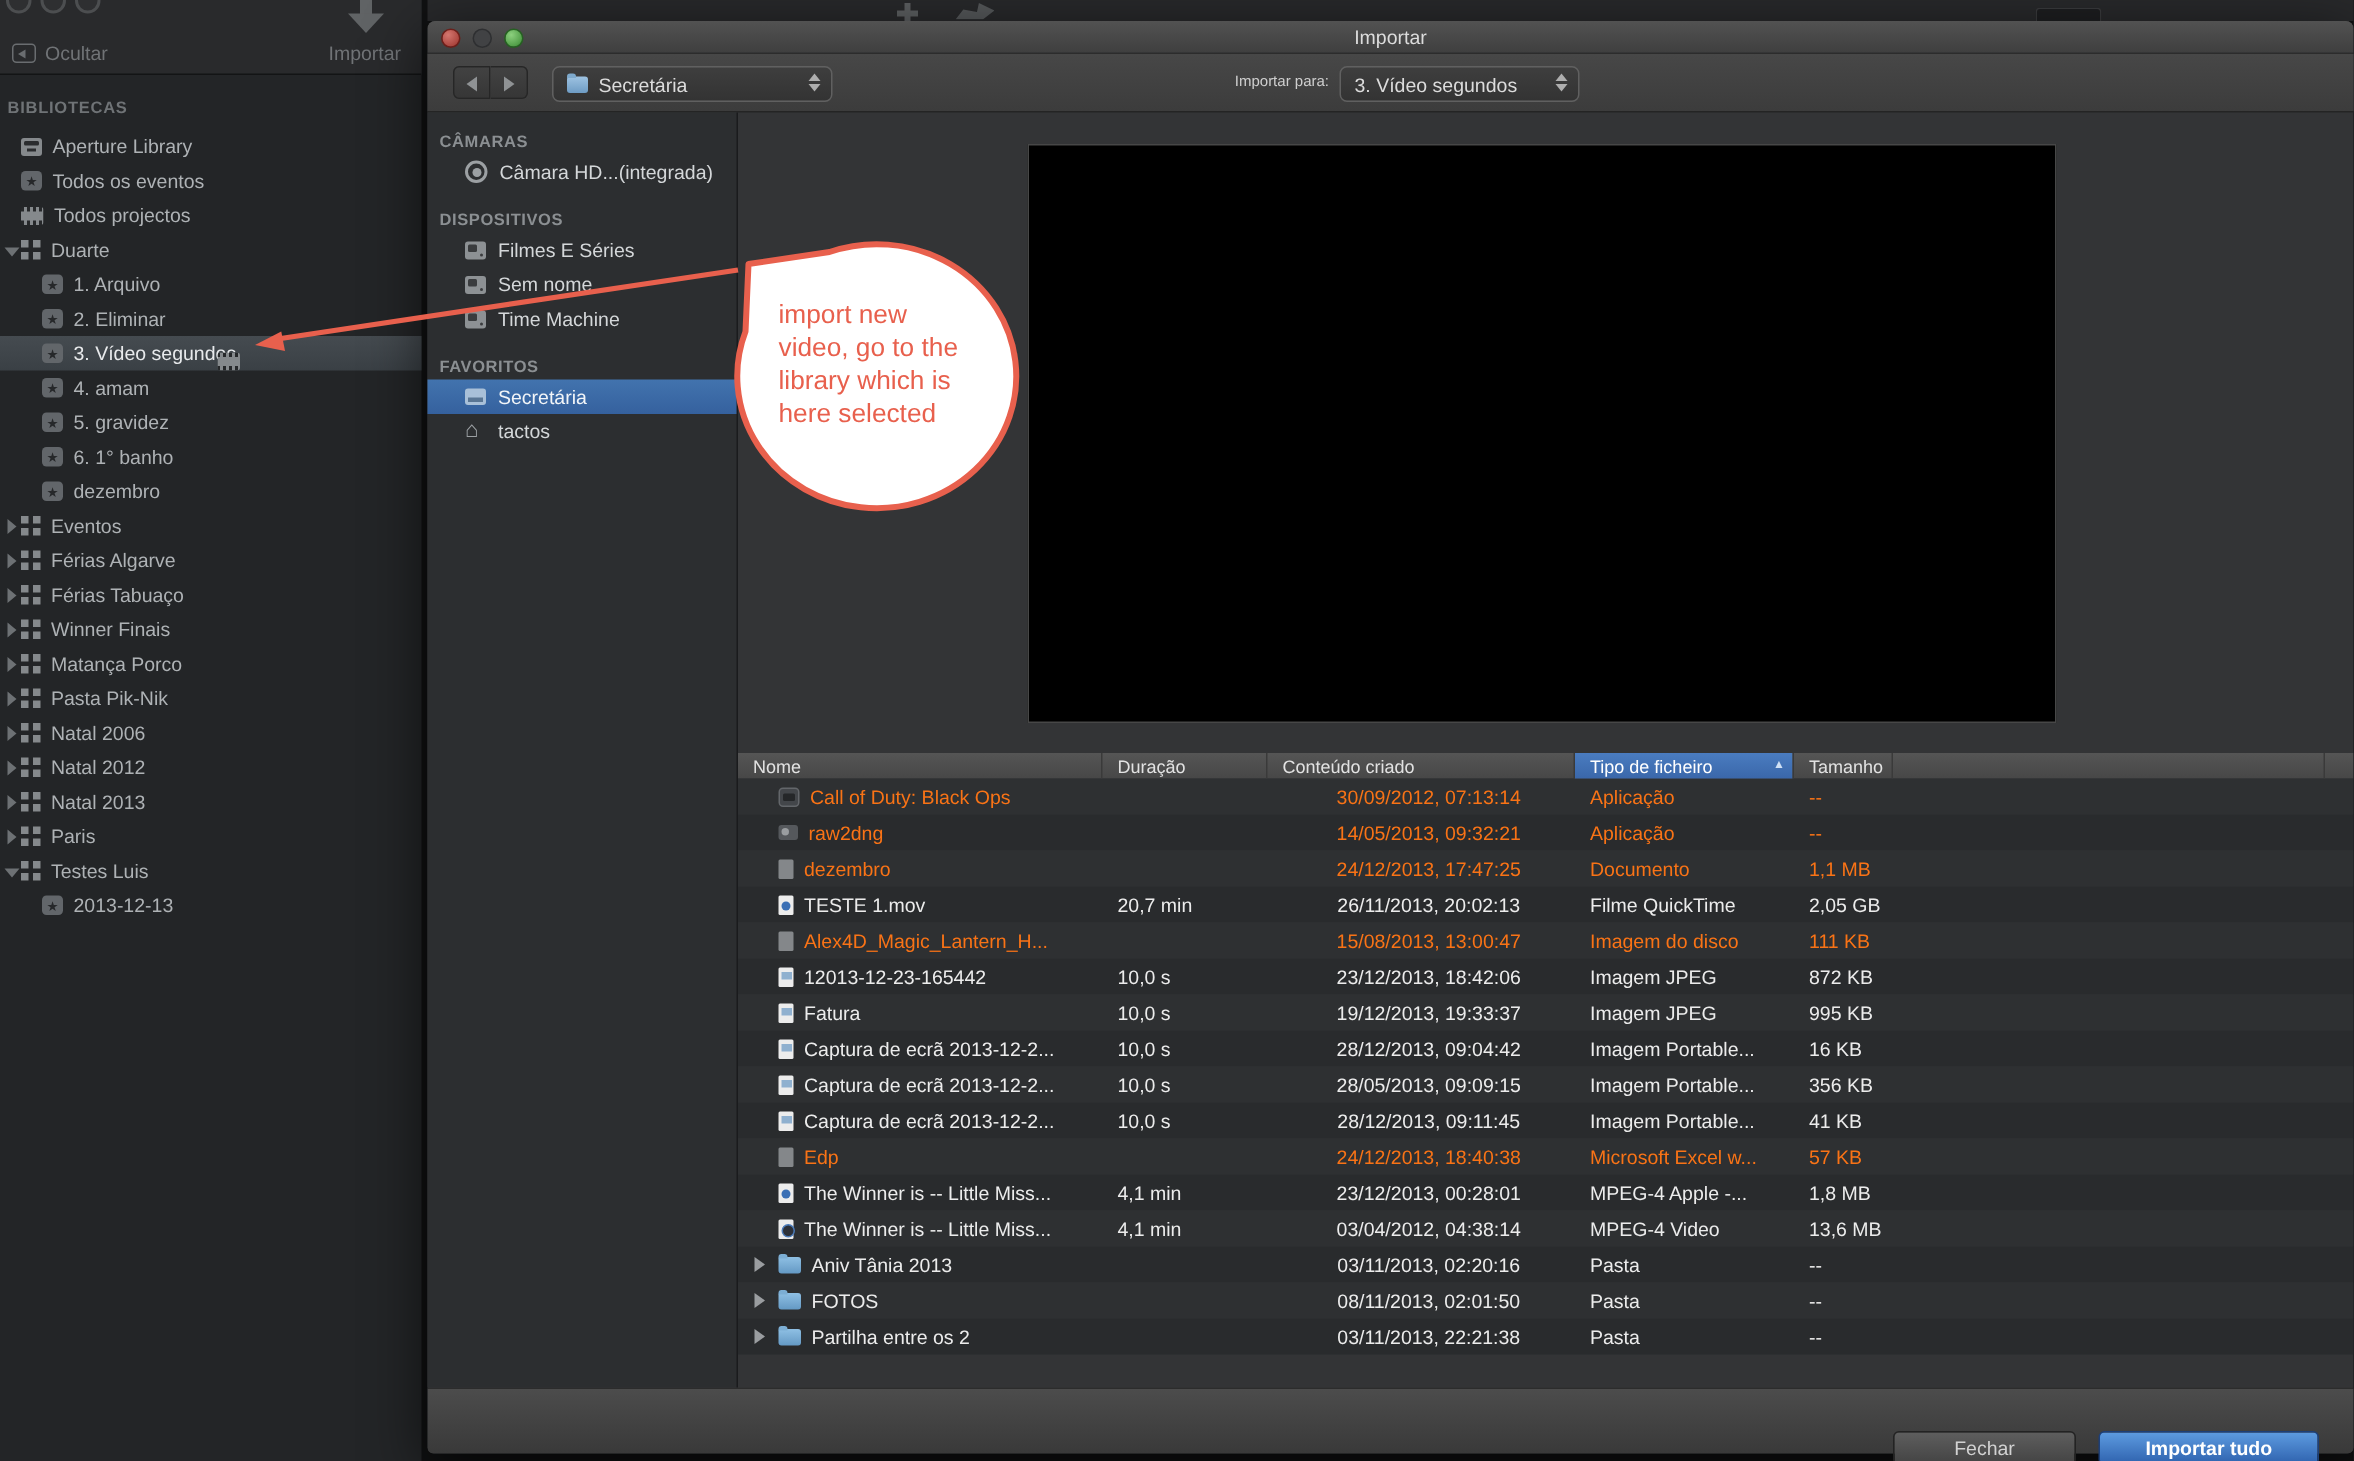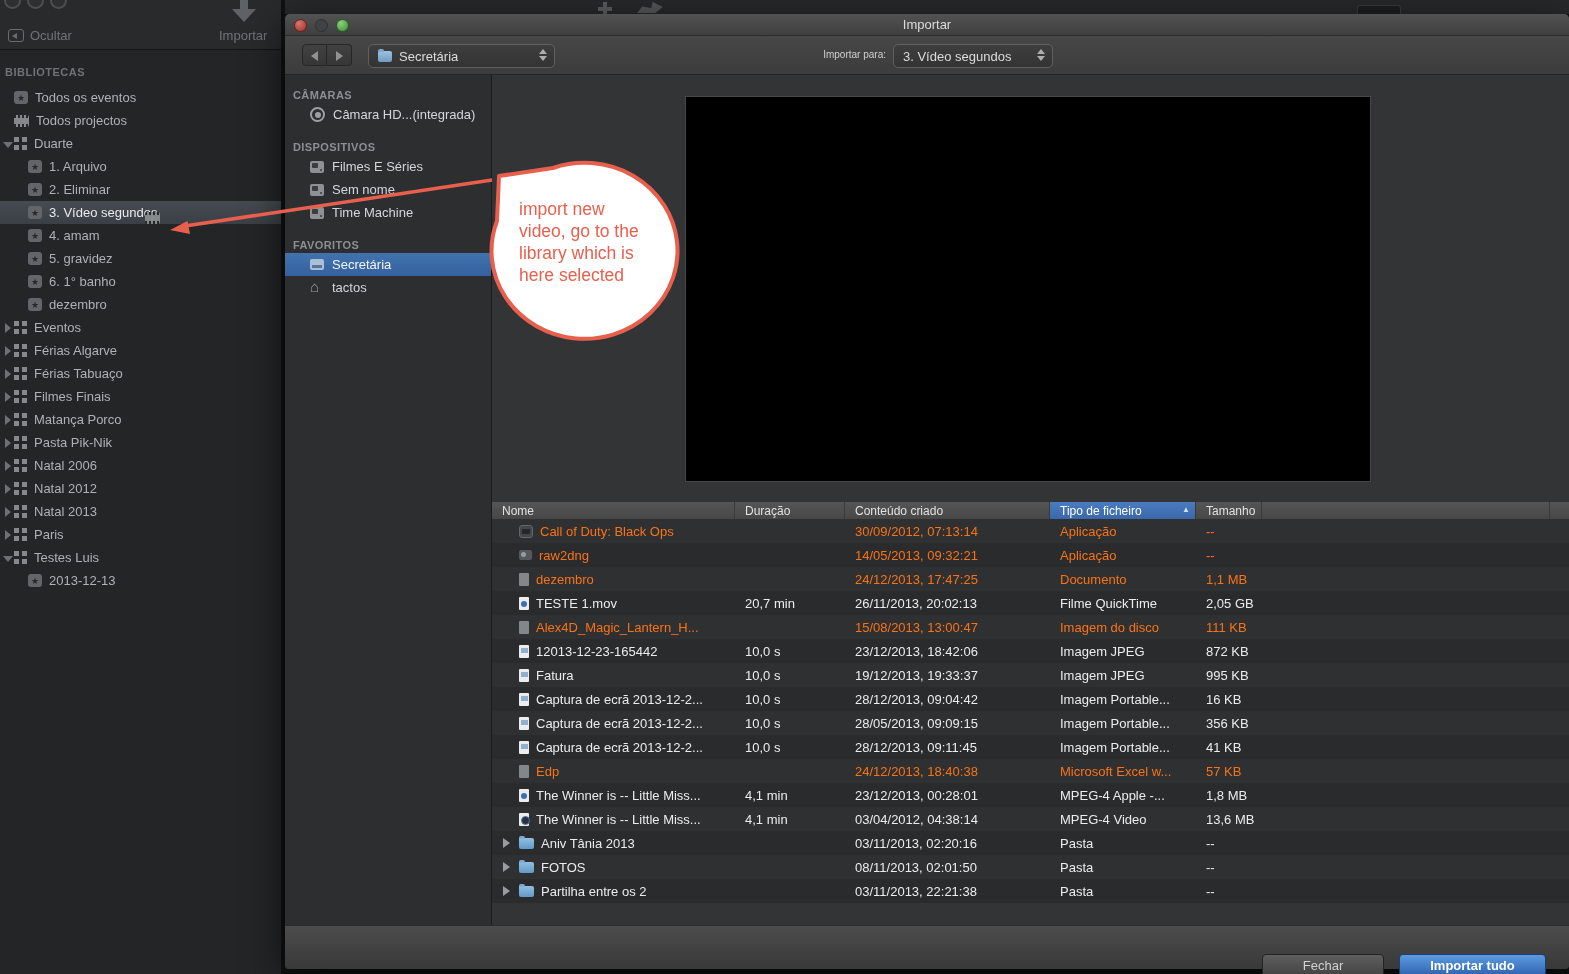--- a/index.html
+++ b/index.html
@@ -120,21 +120,21 @@
   .th.c-fill { flex:1; }
   .th.c-end { width:19px; border-right:none; padding:0; }
   .sort-arrow { position:absolute; right:5px; top:3px; font-size:8px; color:#cfe0f5; }
   .trow { display:flex; height:24px; align-items:center; color:#ececec; }
   .trow:nth-of-type(odd) { background:#2e3032; }
   .trow:nth-of-type(even) { background:#292b2d; }
   .trow.dim { color:#f97316; }
   .td { padding-left:10px; white-space:nowrap; overflow:hidden; }
   .td.c-name { width:243px; display:flex; align-items:center; }
   .td.c-dur { width:110px; }
-  .td.c-created { width:205px; }
+  .td.c-created { width:205px;text-align:center; }
   .td.c-type { width:146px; }
   .td.c-size { width:82px; }
   .row-disc { width:17px; flex:0 0 17px; position:relative; height:12px; }
   .row-disc.has::before { content:""; position:absolute; left:1px; top:1px; border-top:5px solid transparent; border-bottom:5px solid transparent; border-left:7px solid #9a9da0; }
   .fic { margin-right:7px; }
   .fic-doc { width:10px; height:13px; background:#e8e8e8; border-radius:1px; }
   .trow.dim .fic-doc { background:#84878a; }
   .fic-movie { width:10px; height:13px; background:#ececec; border-radius:1px; }
   .fic-movie::before { content:""; position:absolute; left:2px; top:4px; width:6px; height:6px; border-radius:50%; background:#3a6fb5; }
   .fic-movie2 { width:10px; height:13px; background:#ececec; border-radius:1px; }
@@ -178,20 +178,26 @@
       <span>Ocultar</span>
     </div>
     <div class="import-tool">
       <span class="import-arrow"></span>
       <span class="import-label">Importar</span>
     </div>
   </div>
   <div class="sb-section">BIBLIOTECAS</div>
   <div class="sb-list">
 
+      <div class="sb-row ind1">
+        <span class="sb-disc"></span>
+        <span class="ic ic-library"></span>
+        <span class="sb-label">Aperture Library</span>
+
+      </div>
 
       <div class="sb-row ind1">
         <span class="sb-disc"></span>
         <span class="ic ic-star"></span>
         <span class="sb-label">Todos os eventos</span>
 
       </div>
 
       <div class="sb-row ind1">
         <span class="sb-disc"></span>
@@ -273,21 +279,21 @@
       <div class="sb-row ind1">
         <span class="sb-disc disc-right"></span>
         <span class="ic ic-grid"></span>
         <span class="sb-label">Férias Tabuaço</span>
 
       </div>
 
       <div class="sb-row ind1">
         <span class="sb-disc disc-right"></span>
         <span class="ic ic-grid"></span>
-        <span class="sb-label">Filmes Finais</span>
+        <span class="sb-label">Winner Finais</span>
 
       </div>
 
       <div class="sb-row ind1">
         <span class="sb-disc disc-right"></span>
         <span class="ic ic-grid"></span>
         <span class="sb-label">Matança Porco</span>
 
       </div>
 

